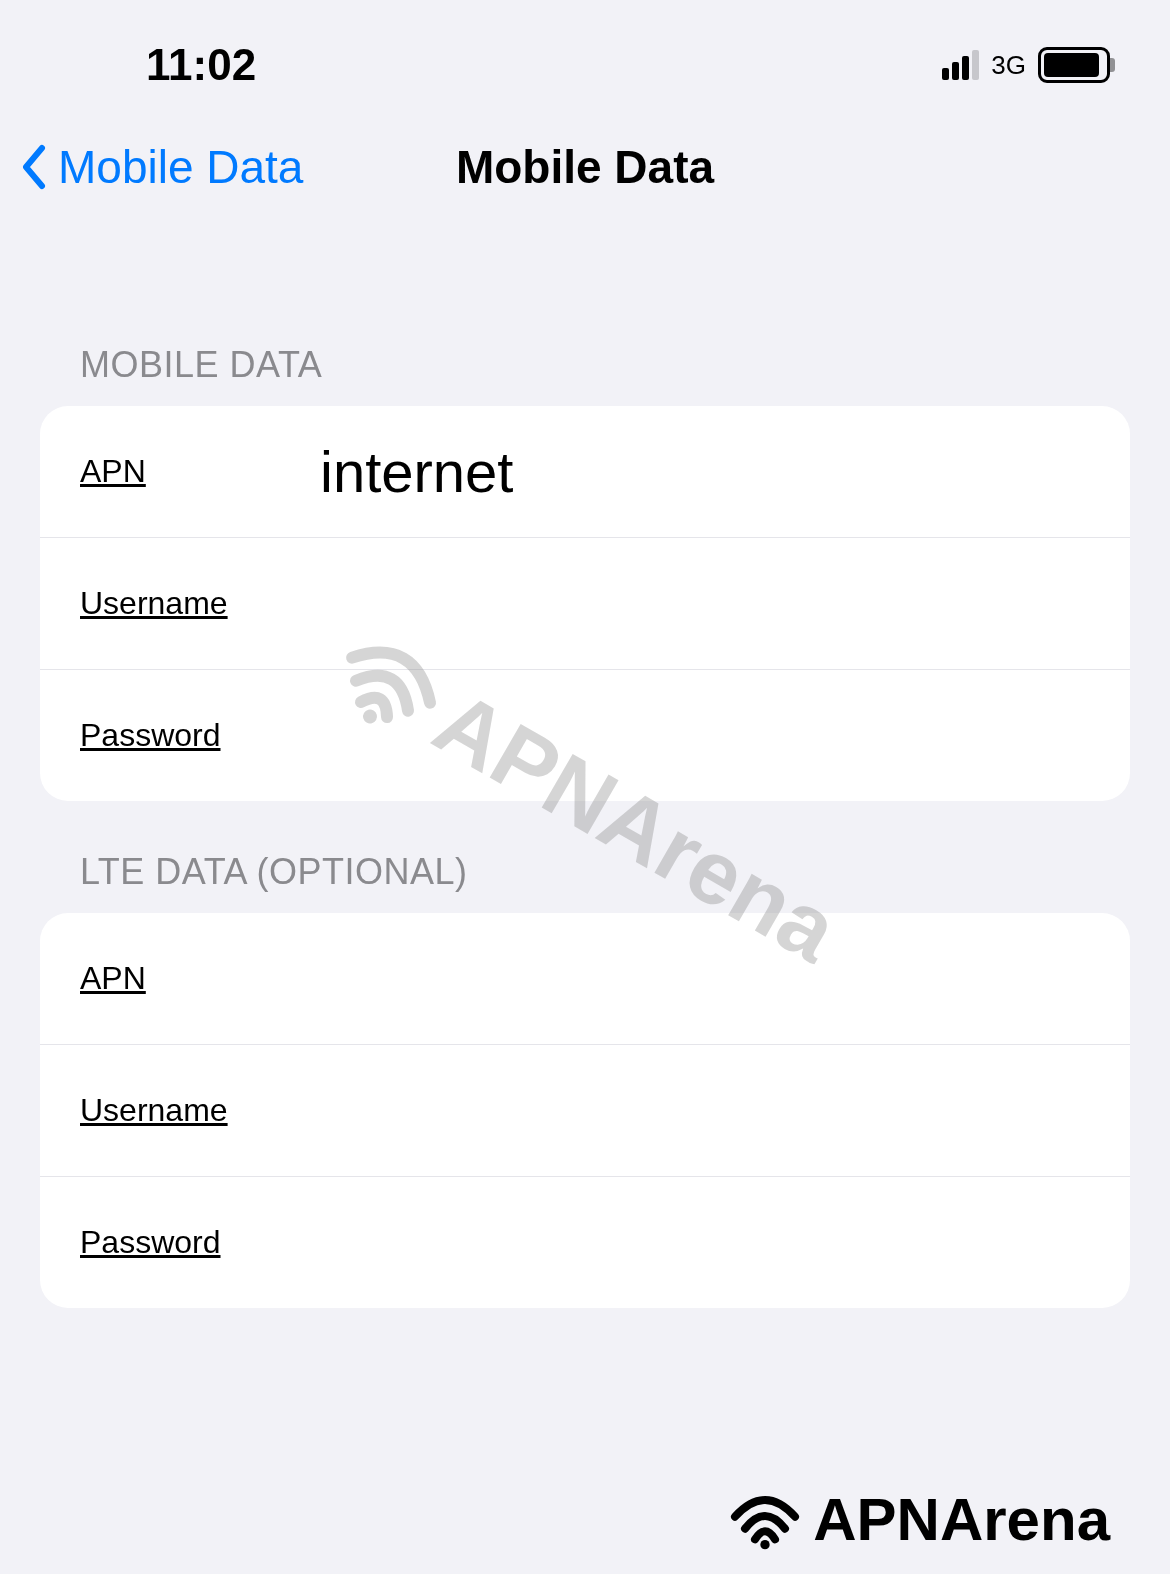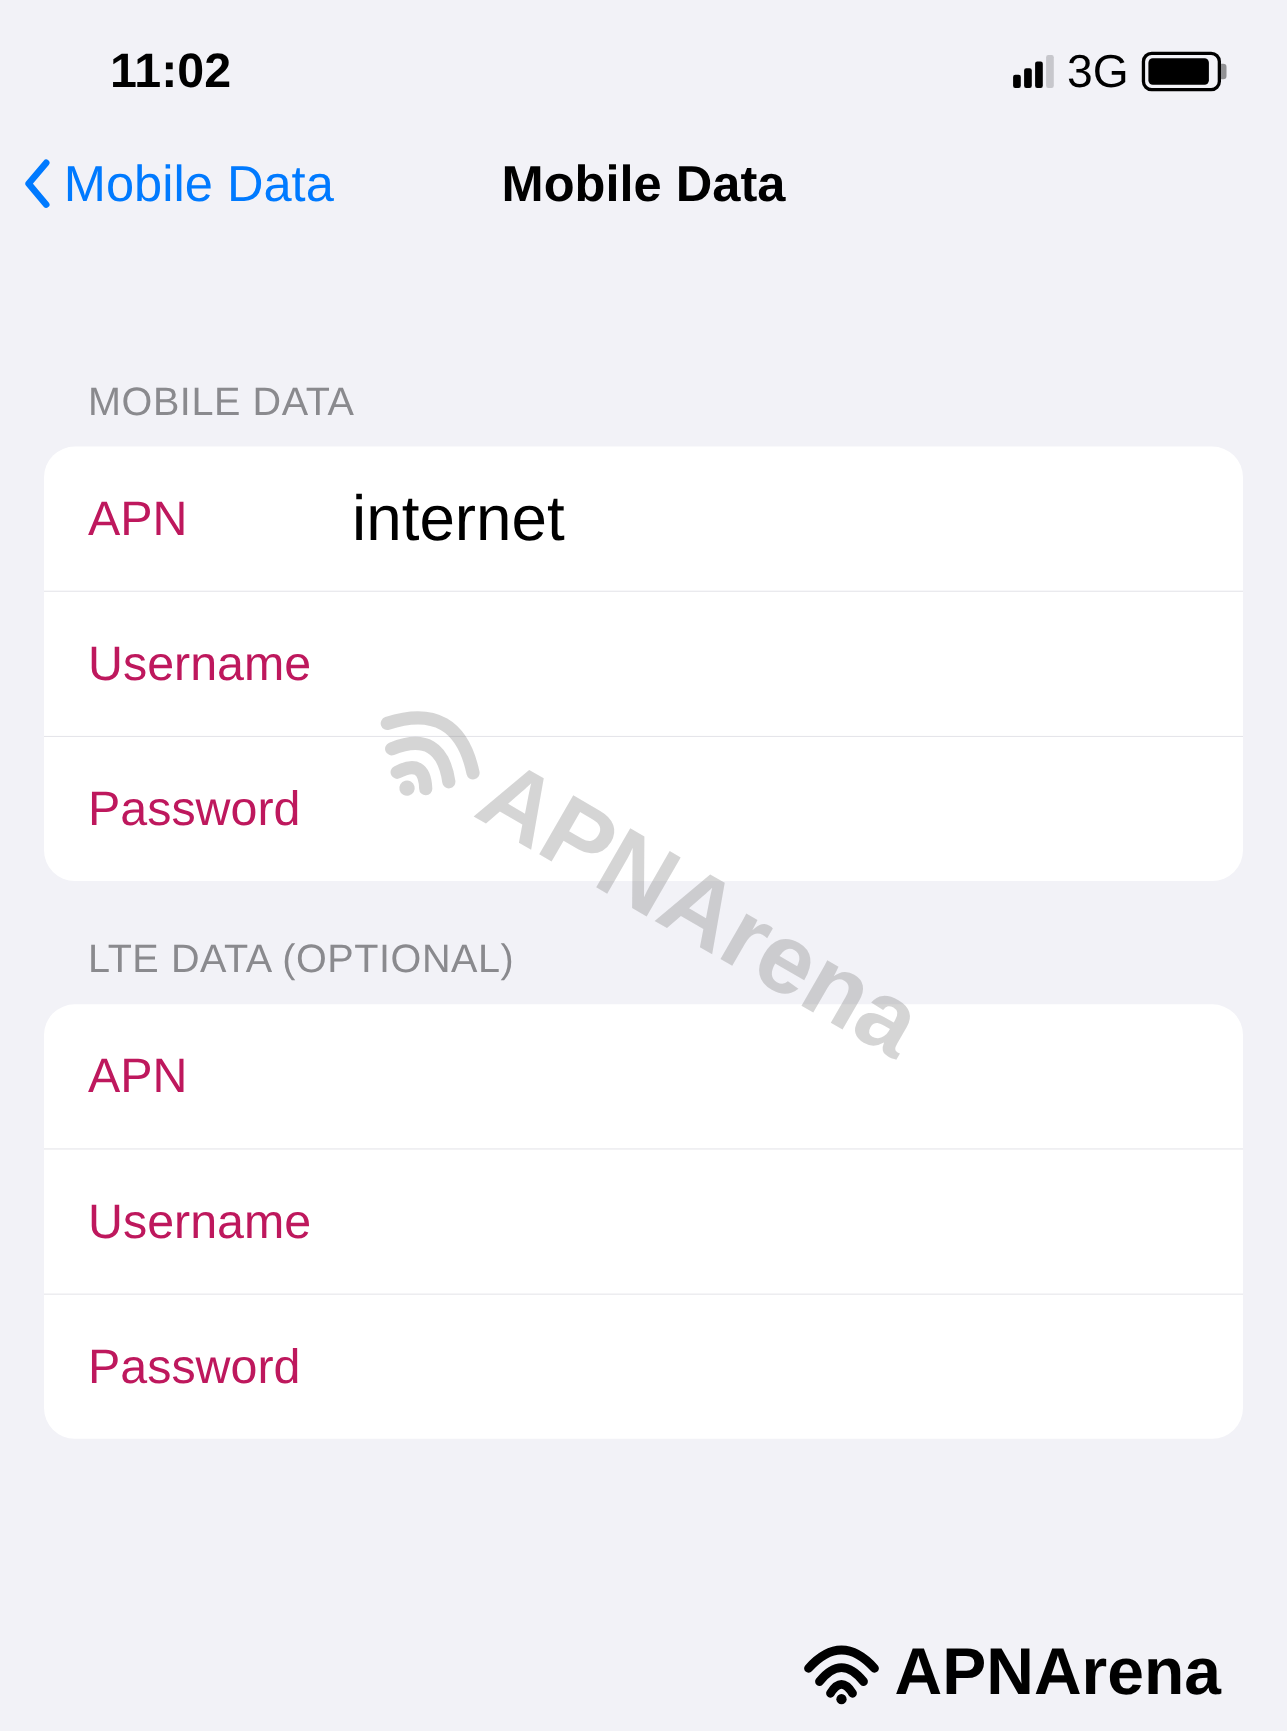--- a/index.html
+++ b/index.html
@@ -20,20 +20,21 @@
       display: flex;
       justify-content: space-between;
       align-items: center;
       padding: 40px 60px 20px 100px;
       height: 110px;
     }
     .status-time {
       font-size: 44px;
       font-weight: 600;
       color: #000;
+      margin-left: 46px;
     }
     .status-right {
       display: flex;
       align-items: center;
       gap: 12px;
     }
     .signal-bars {
       display: flex;
       align-items: flex-end;
       gap: 3px;
@@ -42,21 +43,21 @@
     .signal-bars span {
       width: 7px;
       background: #000;
       border-radius: 2px;
     }
     .signal-bars span:nth-child(1) { height: 12px; }
     .signal-bars span:nth-child(2) { height: 18px; }
     .signal-bars span:nth-child(3) { height: 24px; }
     .signal-bars span:nth-child(4) { height: 30px; background: #c7c7cc; }
     .network-type {
-      font-size: 42px;
+      font-size: 26px;
       font-weight: 400;
       color: #000;
     }
     .battery {
       width: 72px;
       height: 36px;
       border: 3px solid #000;
       border-radius: 9px;
       position: relative;
       padding: 3px;
@@ -123,25 +124,26 @@
       display: flex;
       align-items: center;
       padding: 32px 40px;
       border-bottom: 1px solid #e5e5ea;
       min-height: 120px;
     }
     .settings-row:last-child {
       border-bottom: none;
     }
     .row-label {
-      font-size: 44px;
-      font-weight: 400;
-      color: #be185d;
+      font-size: 32px;
+      font-weight: 400;
+      color: #000000;
       width: 240px;
       flex-shrink: 0;
+      text-decoration: underline;
     }
     .row-input {
       font-size: 58px;
       font-weight: 400;
       color: #000;
       border: none;
       outline: none;
       background: transparent;
       flex: 1;
       font-family: inherit;

